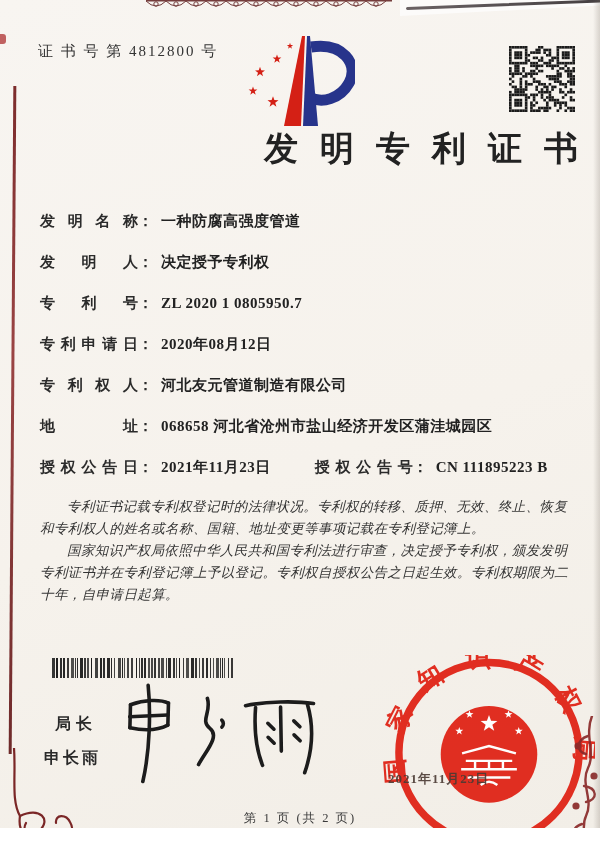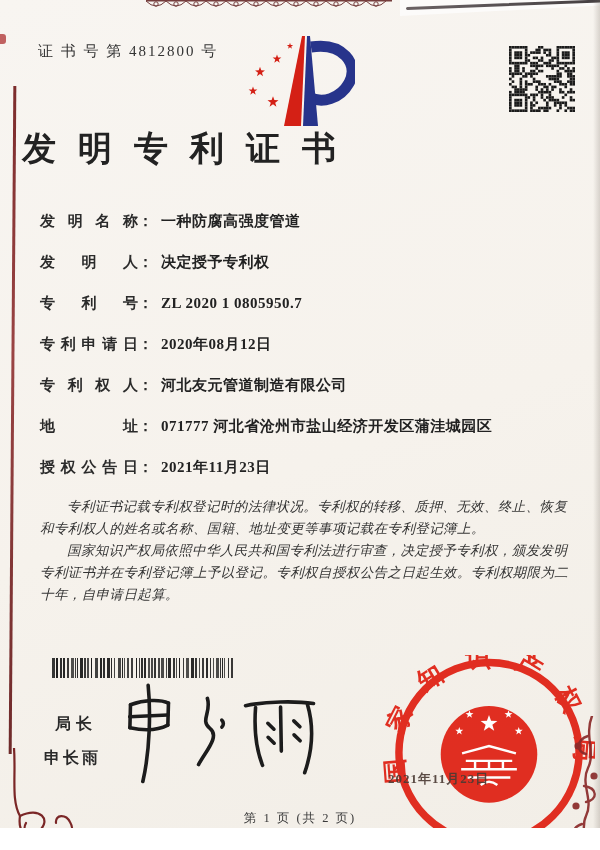--- a/index.html
+++ b/index.html
@@ -20,21 +20,21 @@
   .left-line { position:absolute; left:11px; top:86px; width:2.5px; height:668px;
     background:linear-gradient(180deg,#7c2c2c,#9a4444 40%,#6e2a2a); transform:rotate(.4deg); }
   .bottom-edge { position:absolute; left:0; top:843px; width:600px; height:7px;
     background:linear-gradient(180deg,rgba(214,120,110,0),rgba(205,110,100,.55)); filter:blur(1px); }
   .flourish { position:absolute; }
 
   
   .cert-no { position:absolute; left:38px; top:42px; font-size:15px; letter-spacing:2px; color:#333; }
   .logo { position:absolute; left:243px; top:34px; }
   .qr { position:absolute; left:509px; top:46px; width:66px; height:66px; }
-  .title { position:absolute; left:0; top:126px; width:100%; text-align:left;
+  .title { position:absolute; left:0; top:126px; width:100%; text-align:right;
     font-size:34px; font-weight:600; letter-spacing:22px; text-indent:22px; color:#222; }
 
   
   .fields { position:absolute; left:40px; top:212px; right:26px; }
   .frow { height:24px; margin-bottom:17px; font-size:15px; white-space:nowrap; }
   .flabel { display:inline-block; width:98px; text-align:justify; text-align-last:justify;
     text-justify:inter-character; font-weight:700; color:#2b2b2b; vertical-align:top; }
   .fcolon { font-weight:700; margin-right:8px; }
   .fvalue { font-weight:600; color:#222; letter-spacing:.5px; }
   .grant-row { display:flex; margin-top:9px; }
@@ -447,25 +447,28 @@
     <div class="frow">
       <span class="flabel">专利号</span><span class="fcolon">：</span><span class="fvalue">ZL 2020 1 0805950.7</span>
     </div>
     <div class="frow">
       <span class="flabel">专利申请日</span><span class="fcolon">：</span><span class="fvalue">2020年08月12日</span>
     </div>
     <div class="frow">
       <span class="flabel">专利权人</span><span class="fcolon">：</span><span class="fvalue">河北友元管道制造有限公司</span>
     </div>
     <div class="frow">
-      <span class="flabel">地址</span><span class="fcolon">：</span><span class="fvalue">071777 河北省沧州市盐山经济开发区蒲洼城园区</span>
+      <span class="flabel">地址</span><span class="fcolon">：</span><span class="fvalue">068658 河北省沧州市盐山经济开发区蒲洼城园区</span>
     </div>
     <div class="frow grant-row">
       <span>
         <span class="flabel">授权公告日</span><span class="fcolon">：</span><span class="fvalue">2021年11月23日</span>
+      </span>
+      <span class="grant-right">
+        <span class="flabel">授权公告号</span><span class="fcolon">：</span><span class="fvalue">CN 111895223 B</span>
       </span>
     </div>
   </div>
 
   <div class="paras">
     <p>专利证书记载专利权登记时的法律状况。专利权的转移、质押、无效、终止、恢复和专利权人的姓名或名称、国籍、地址变更等事项记载在专利登记簿上。</p>
     <p>国家知识产权局依照中华人民共和国专利法进行审查，决定授予专利权，颁发发明专利证书并在专利登记簿上予以登记。专利权自授权公告之日起生效。专利权期限为二十年，自申请日起算。</p>
   </div>
 
   <svg class="barcode" id="barcode-svg" width="184" height="20" viewBox="0 0 184 20" fill="#1a1a1a">

